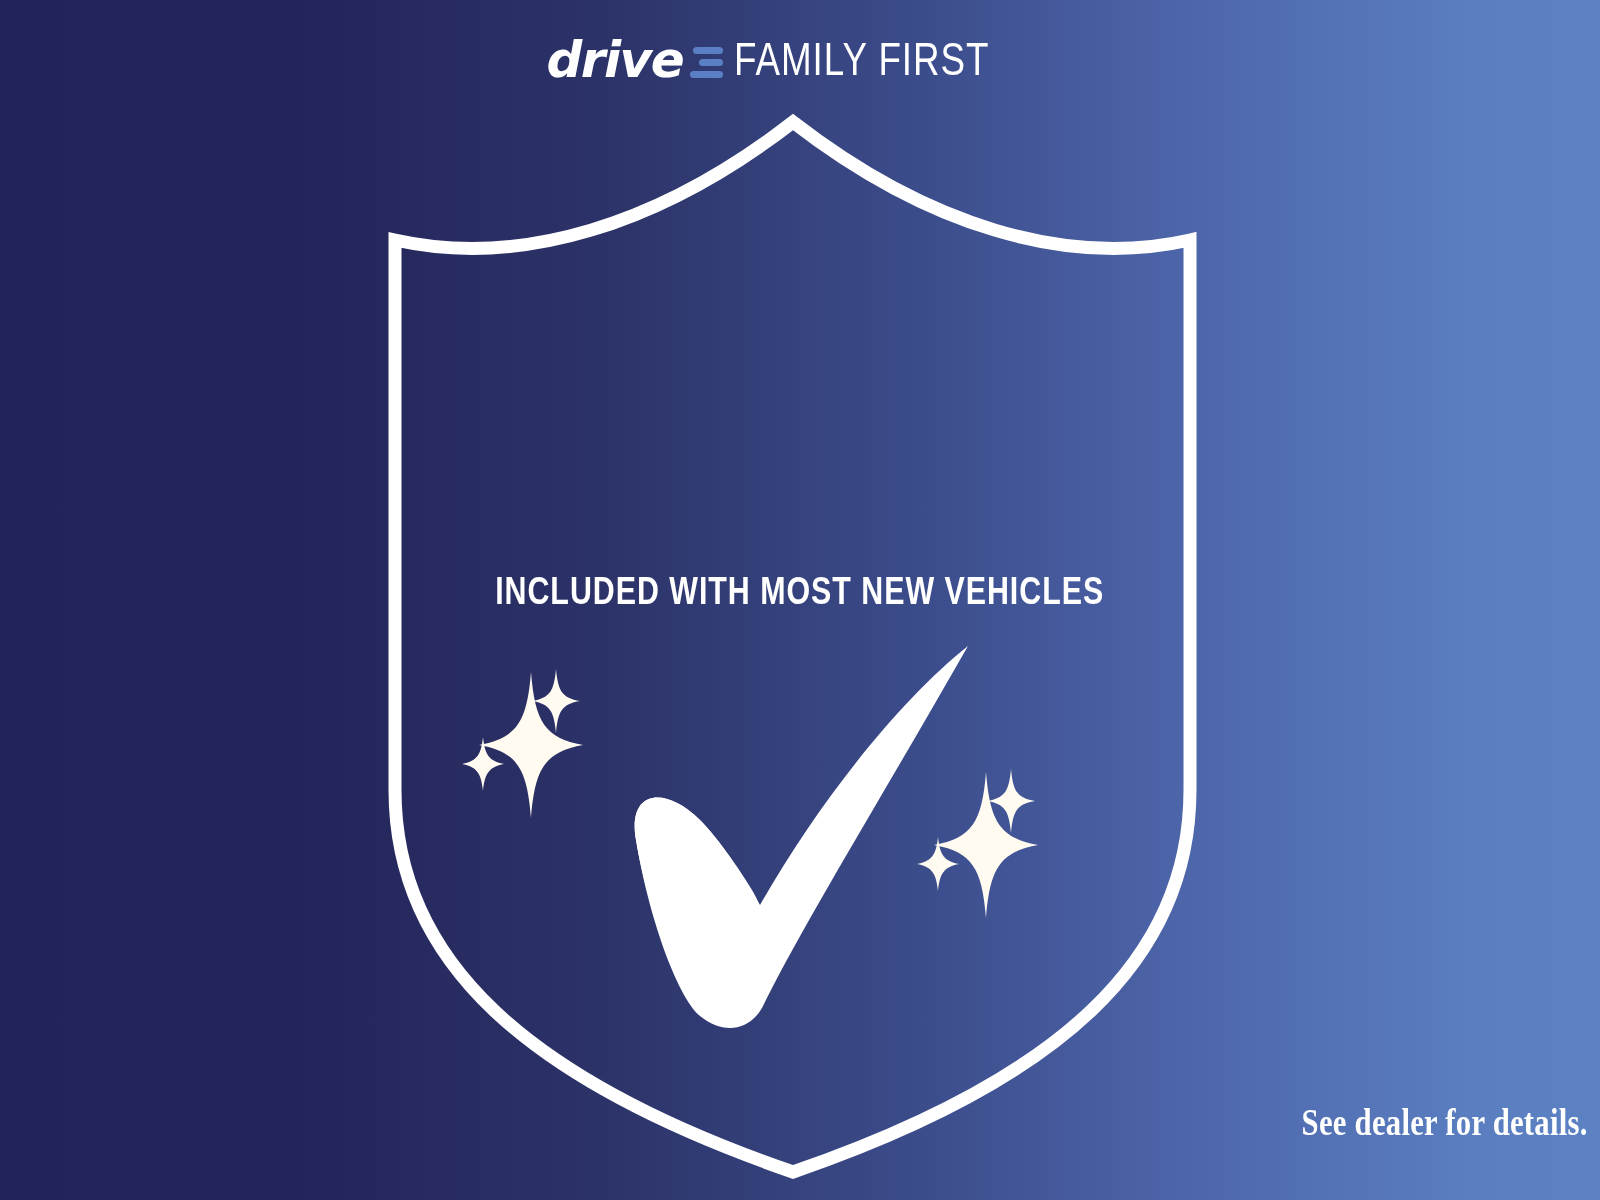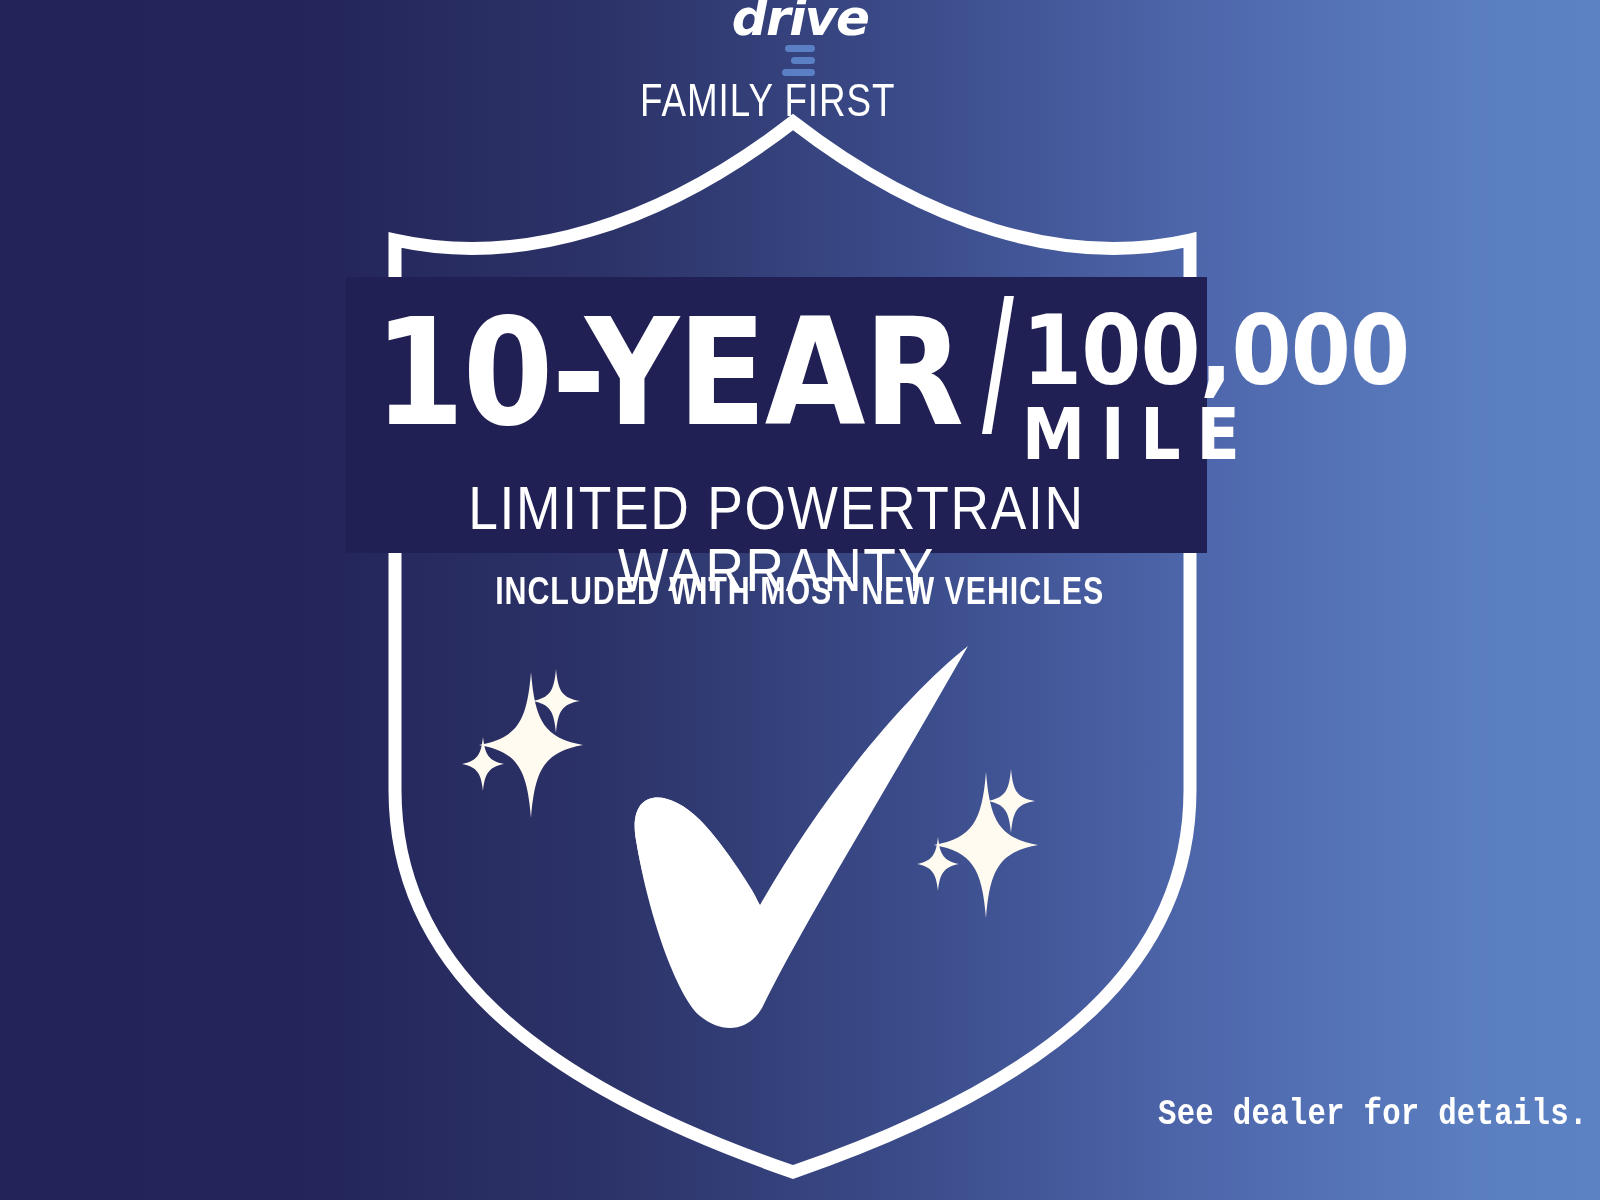--- a/index.html
+++ b/index.html
@@ -26,21 +26,20 @@
   
   #logo-row {
     position: absolute;
     left: 0;
     top: 28px;
     width: 1600px;
     height: 62px;
     display: flex;
     align-items: center;
     justify-content: center;
-    flex-direction: column;
   }
   #logo-drive {
     color: #ffffff;
     font-family: "DejaVu Sans", sans-serif;
     font-weight: bold;
     font-style: italic;
     font-size: 50px;
     letter-spacing: -1.5px;
     line-height: 1;
     position: relative;
@@ -189,23 +188,23 @@
   }
   #included span {
     display: inline-block;
     transform: scaleX(0.80);
   }
 
   
   #footnote {
     position: absolute;
     right: 12px;
-    bottom: 65px;
-    color: #ffffff;
-    font-family: Liberation Mono, monospace;
+    bottom: 56px;
+    color: #ffffff;
+    font-family: Liberation Serif, serif;
     font-weight: bold;
     font-size: 37px;
     letter-spacing: 0.3px;
     text-align: right;
   }
   #footnote span {
     display: inline-block;
     transform: scaleX(0.83);
     transform-origin: right center;
   }
@@ -254,33 +253,20 @@
       <path d="M 483 737 C 485 755 489 761 504 764 C 489 767 485 773 483 791 C 481 773 477 767 462 764 C 477 761 481 755 483 737 Z"></path>
     </g>
 
     <g fill="#fffbf0">
       <path d="M 986 772 C 990 822 1000 838 1038 845 C 1000 852 990 868 986 918 C 982 868 972 852 934 845 C 972 838 982 822 986 772 Z"></path>
       <path d="M 1011 784 C 1013 806 1017 813 1035 816 C 1017 819 1013 826 1011 848 C 1009 826 1005 819 987 816 C 1005 813 1009 806 1011 784 Z" transform="translate(0,-15)"></path>
       <path d="M 938 837 C 940 855 944 861 959 864 C 944 867 940 873 938 891 C 936 873 932 867 917 864 C 932 861 936 855 938 837 Z"></path>
     </g>
   </svg>
 
-  <div id="banner">
-    <div id="headline">
-      <span id="hl-years">10-YEAR</span>
-      <span id="hl-slash">/</span>
-      <span id="hl-right">
-        <span id="hl-miles">100,000</span>
-        <span id="hl-mile">MILE</span>
-      </span>
-    </div>
-    <div id="subline">
-      <span>LIMITED POWERTRAIN WARRANTY</span>
-    </div>
-  </div>
 
   <div id="included">
     <span>INCLUDED WITH MOST NEW VEHICLES</span>
   </div>
 
   <div id="footnote">
     <span>See dealer for details.</span>
   </div>
 
 </div>

